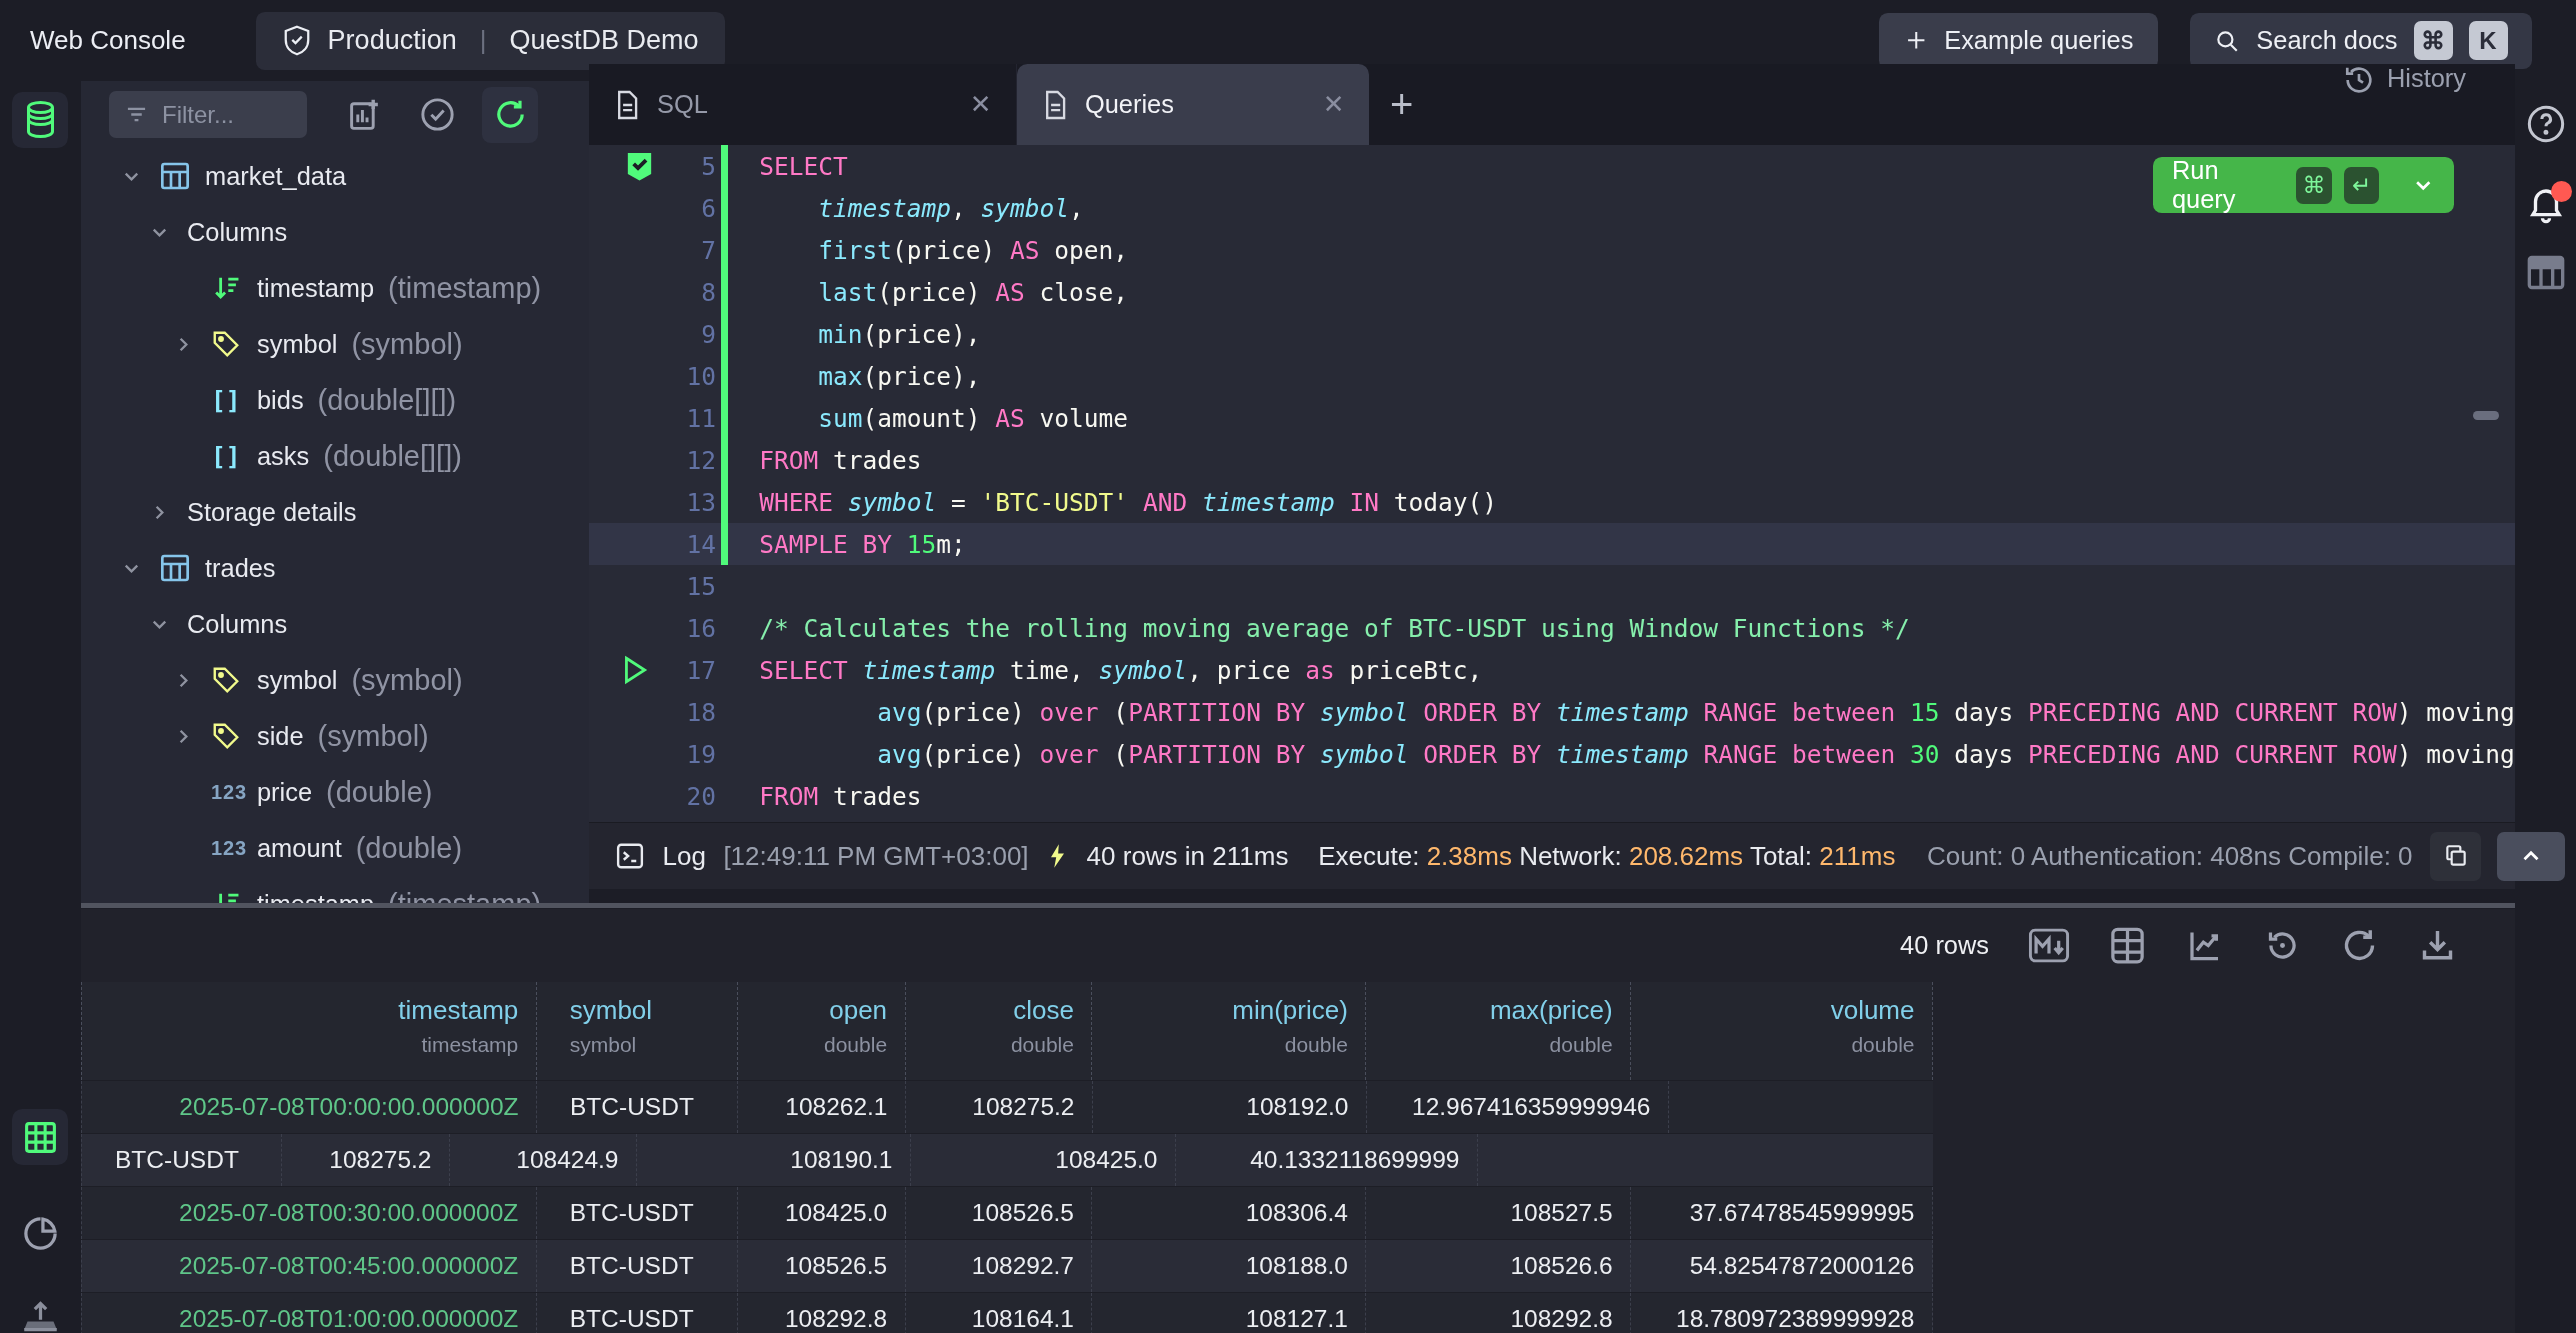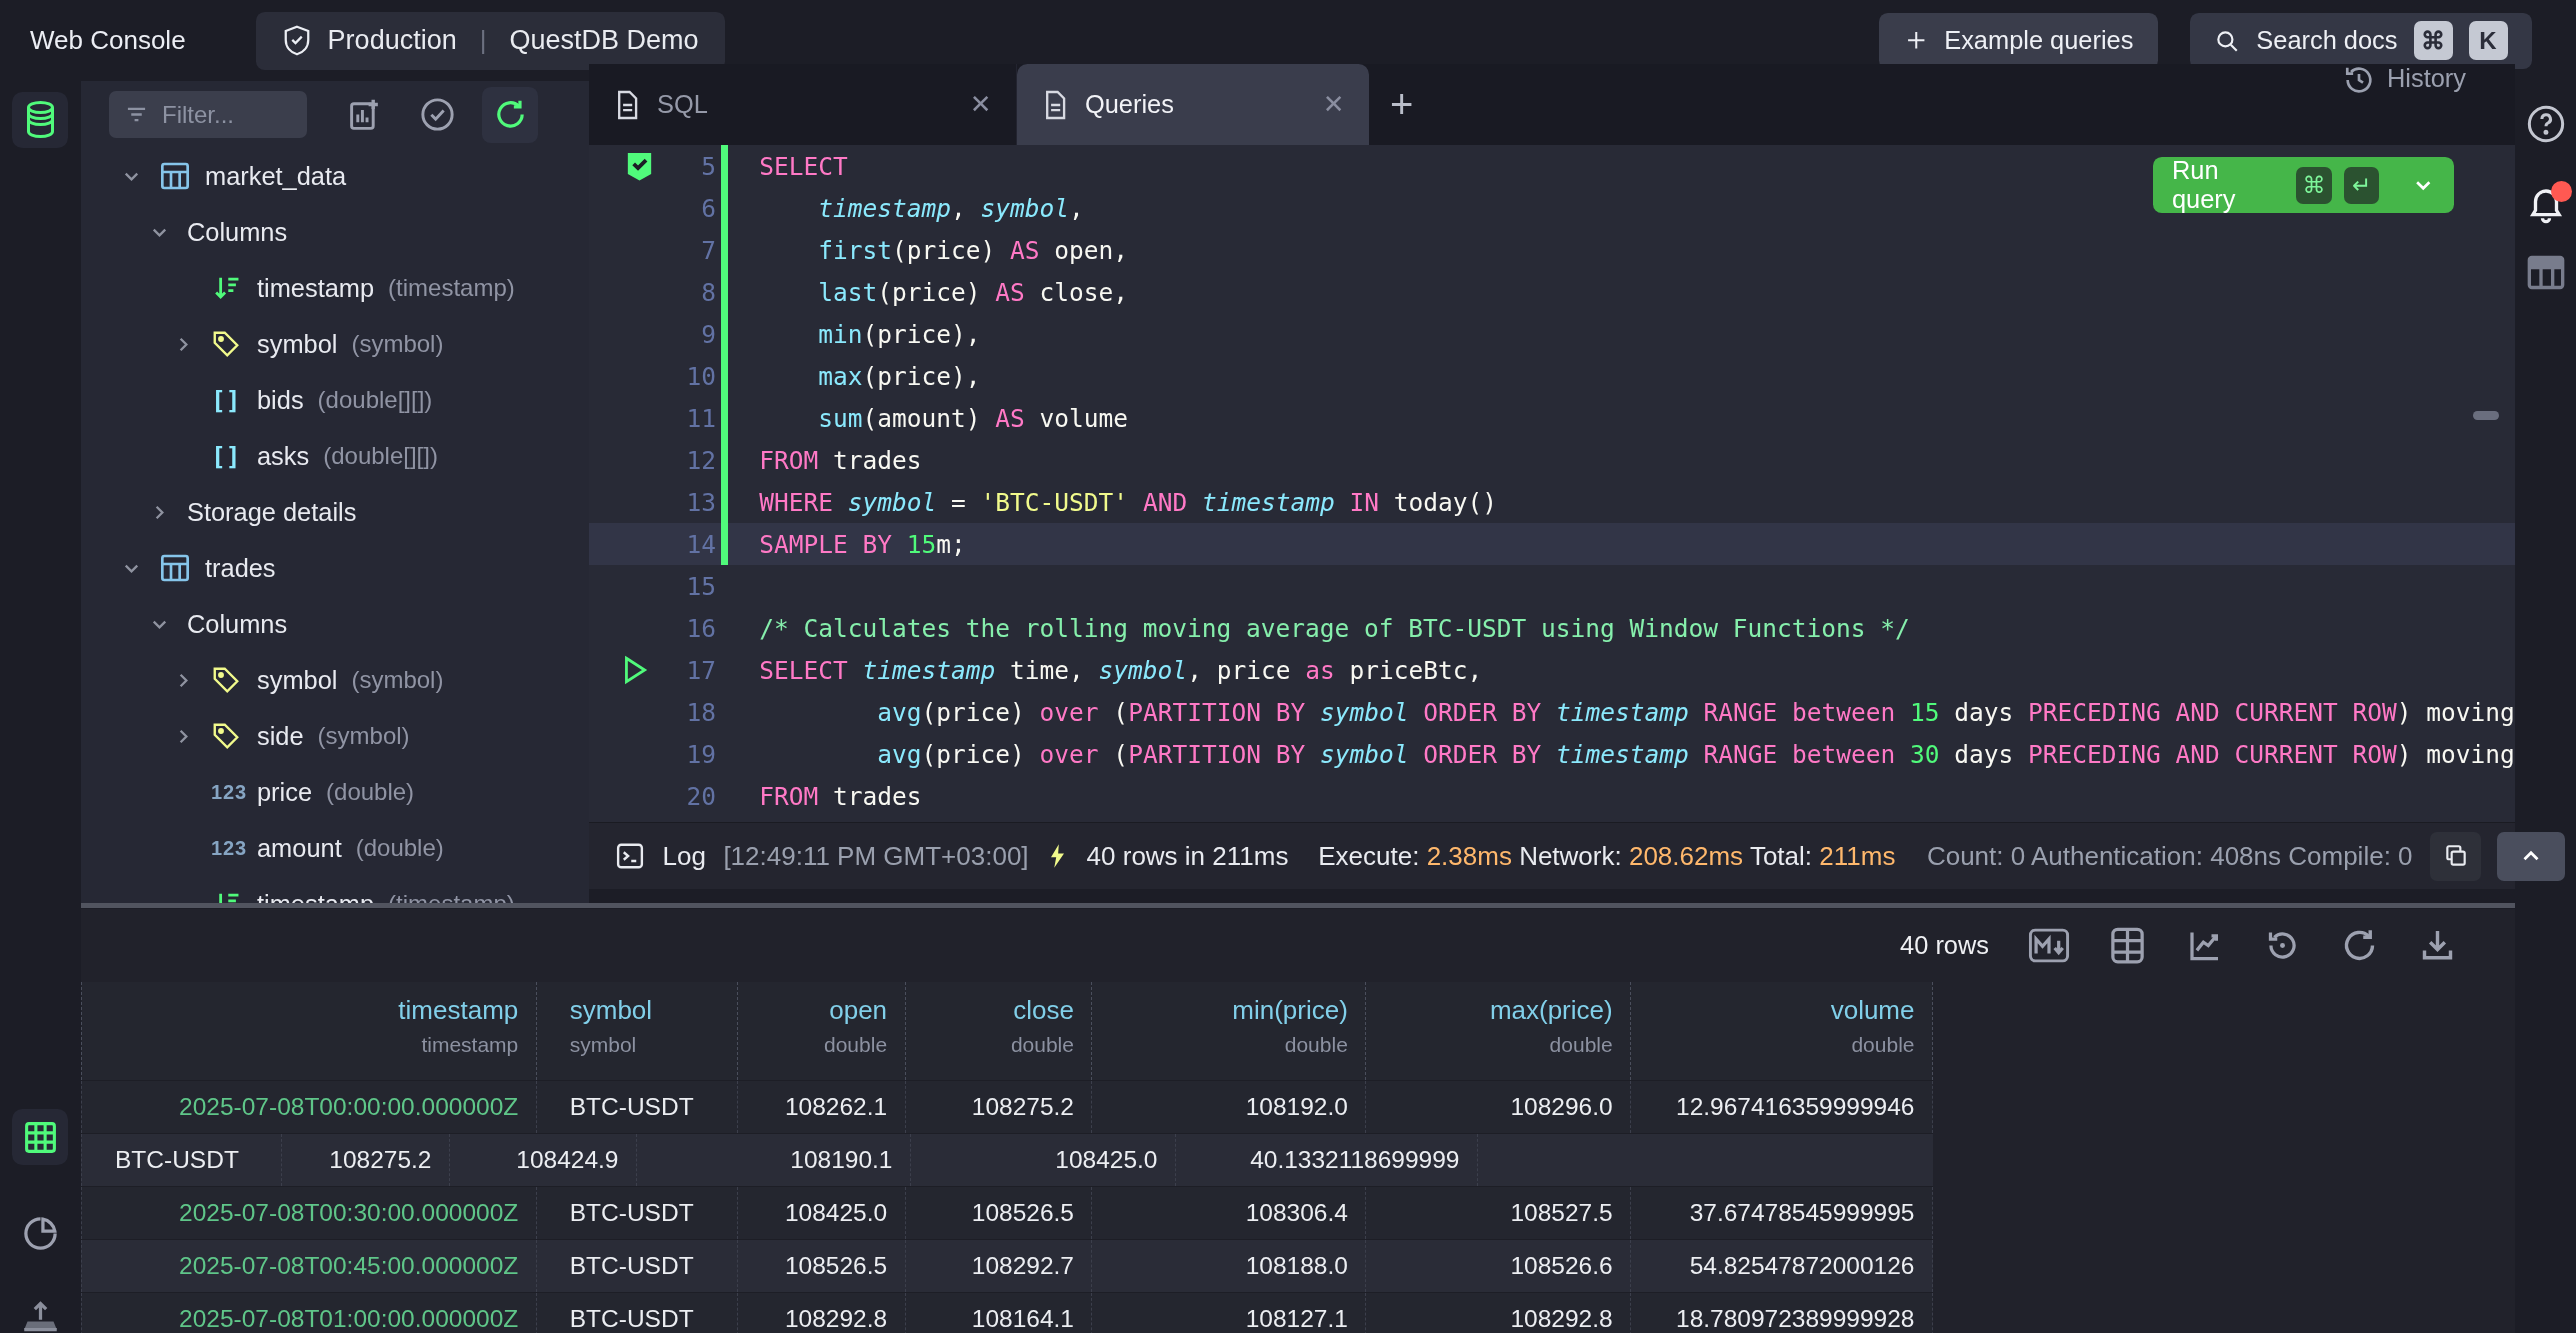--- a/index.html
+++ b/index.html
@@ -38,21 +38,21 @@
   .filter-box { width:198px; height:47px; background:#3b3e4c; border-radius:7px; display:flex;
     align-items:center; gap:14px; padding:0 16px; color:#8d92a2; font-size:24px; }
   .sb-icon { margin-left:40px; color:#9da1b0; cursor:pointer; }
   .refresh-box { margin-left:26px; width:56px; height:56px; background:#2e3140; border-radius:8.8px;
     display:flex; align-items:center; justify-content:center; color:#50fa7b; cursor:pointer; }
   .tree { margin-top:0; }
   .tree-row { height:56px; display:flex; align-items:center; font-size:25.4px; cursor:pointer; }
   .tree-row .tchev { width:39px; display:flex; justify-content:flex-start; color:#8f93a0; }
   .tree-row .ticon { width:46px; display:flex; color:#86c5ea; }
   .tree-row .tlabel { color:#e8eaf0; }
-  .tree-row .ttype { color:#9094a4; margin-left:14px; font-size:24px; }
+  .tree-row .ttype { color:#9094a4; margin-left:14px; font-size:29px; }
   .ind0 { padding-left:39px; } .ind1 { padding-left:67px; } .ind2 { padding-left:91px; }
   .icon-array { color:#8be9fd; font-weight:bold; font-size:24.5px; font-family:"DejaVu Sans Mono",monospace; }
   .icon-num { color:#86a5c3; font-weight:bold; font-size:20px; letter-spacing:0.9px; }
 
   
   .editor-pane { left:589px; top:64px; width:1926px; height:825px; background:#282a36; }
   .tabstrip { height:81px; background:#191a23; display:flex; align-items:stretch; }
   .tab { display:flex; align-items:center; padding:0 24.5px; font-size:25.4px; color:#9599a8; cursor:pointer; }
   .tab .tab-close { margin-left:auto; color:#8a8ea0; font-size:26px; }
   .tab .ficon { color:#d8dae2; margin-right:17.5px; }
@@ -650,21 +650,20 @@
           <div class="gh-type">double</div>
         </div>
       </div>
     <div id="grid-body">
         <div class="grid-row">
           <div class="gcell al-r ts-green" style="width: 456px;">2025-07-08T00:00:00.000000Z</div>
           <div class="gcell al-l" style="width: 201px;">BTC-USDT</div>
           <div class="gcell al-r" style="width: 168px;">108262.1</div>
           <div class="gcell al-r" style="width: 187px;">108275.2</div>
           <div class="gcell al-r" style="width: 274px;">108192.0</div>
-          <div class="gcell al-r" style="width: 265px;">108296.0</div>
           <div class="gcell al-r" style="width: 302px;">12.967416359999946</div>
         </div>
         <div class="grid-row alt">
           <div class="gcell al-l" style="width: 201px;">BTC-USDT</div>
           <div class="gcell al-r" style="width: 168px;">108275.2</div>
           <div class="gcell al-r" style="width: 187px;">108424.9</div>
           <div class="gcell al-r" style="width: 274px;">108190.1</div>
           <div class="gcell al-r" style="width: 265px;">108425.0</div>
           <div class="gcell al-r" style="width: 302px;">40.1332118699999</div>
         </div>

